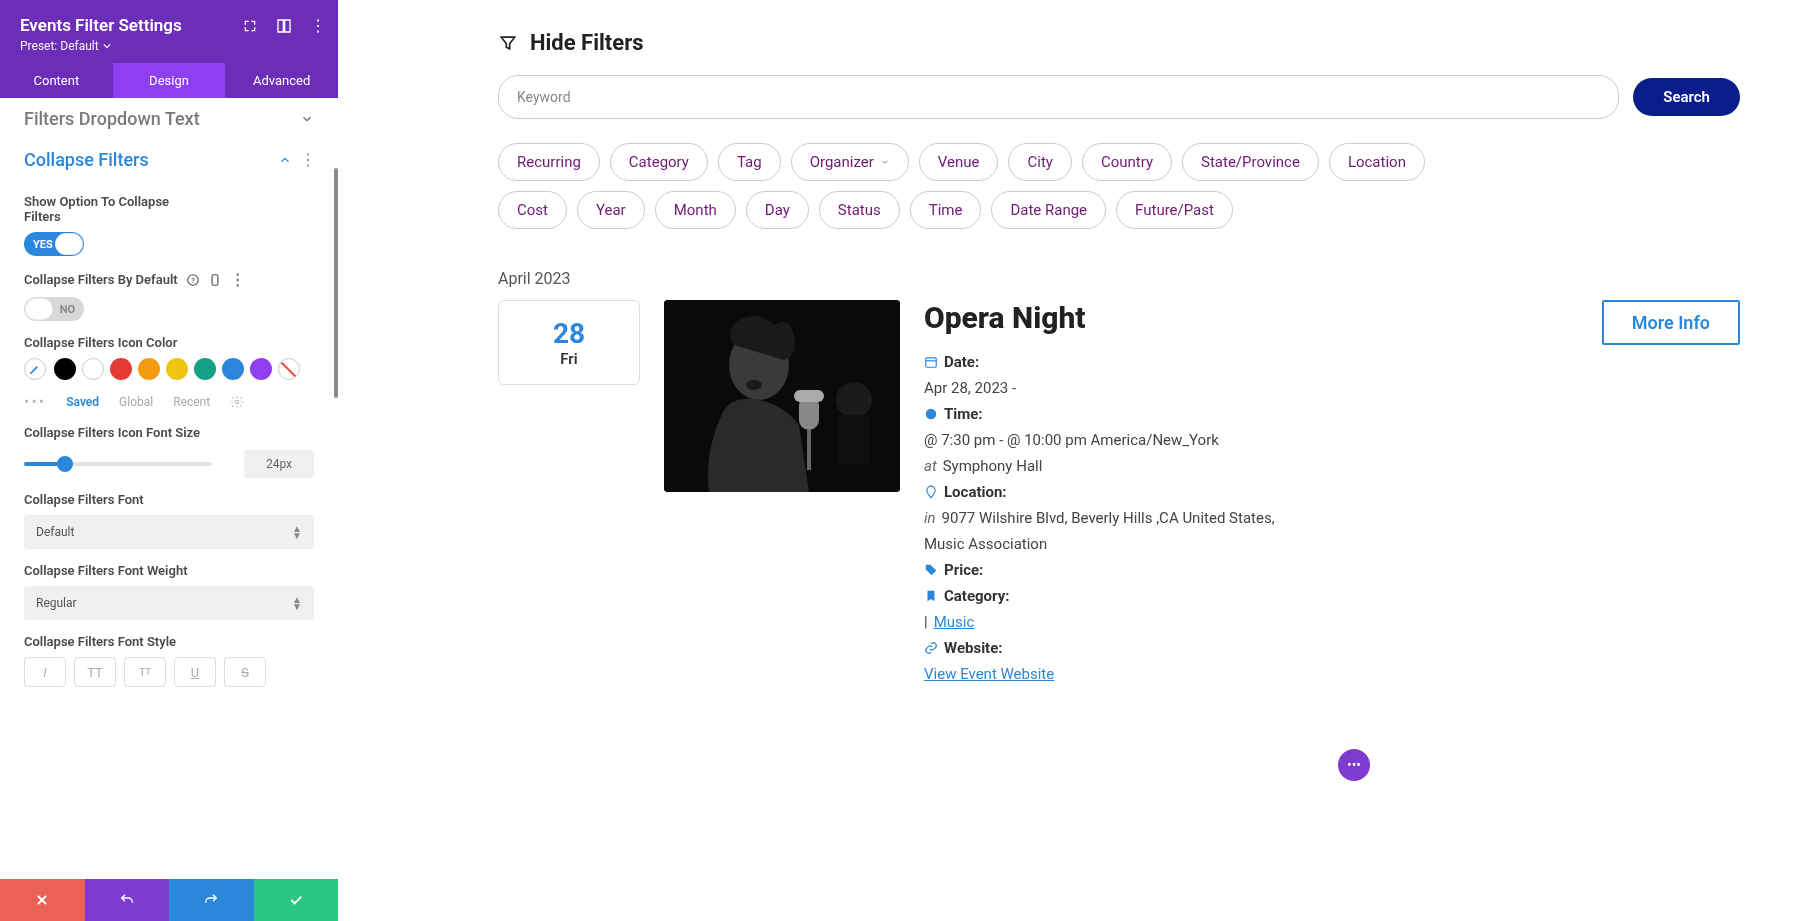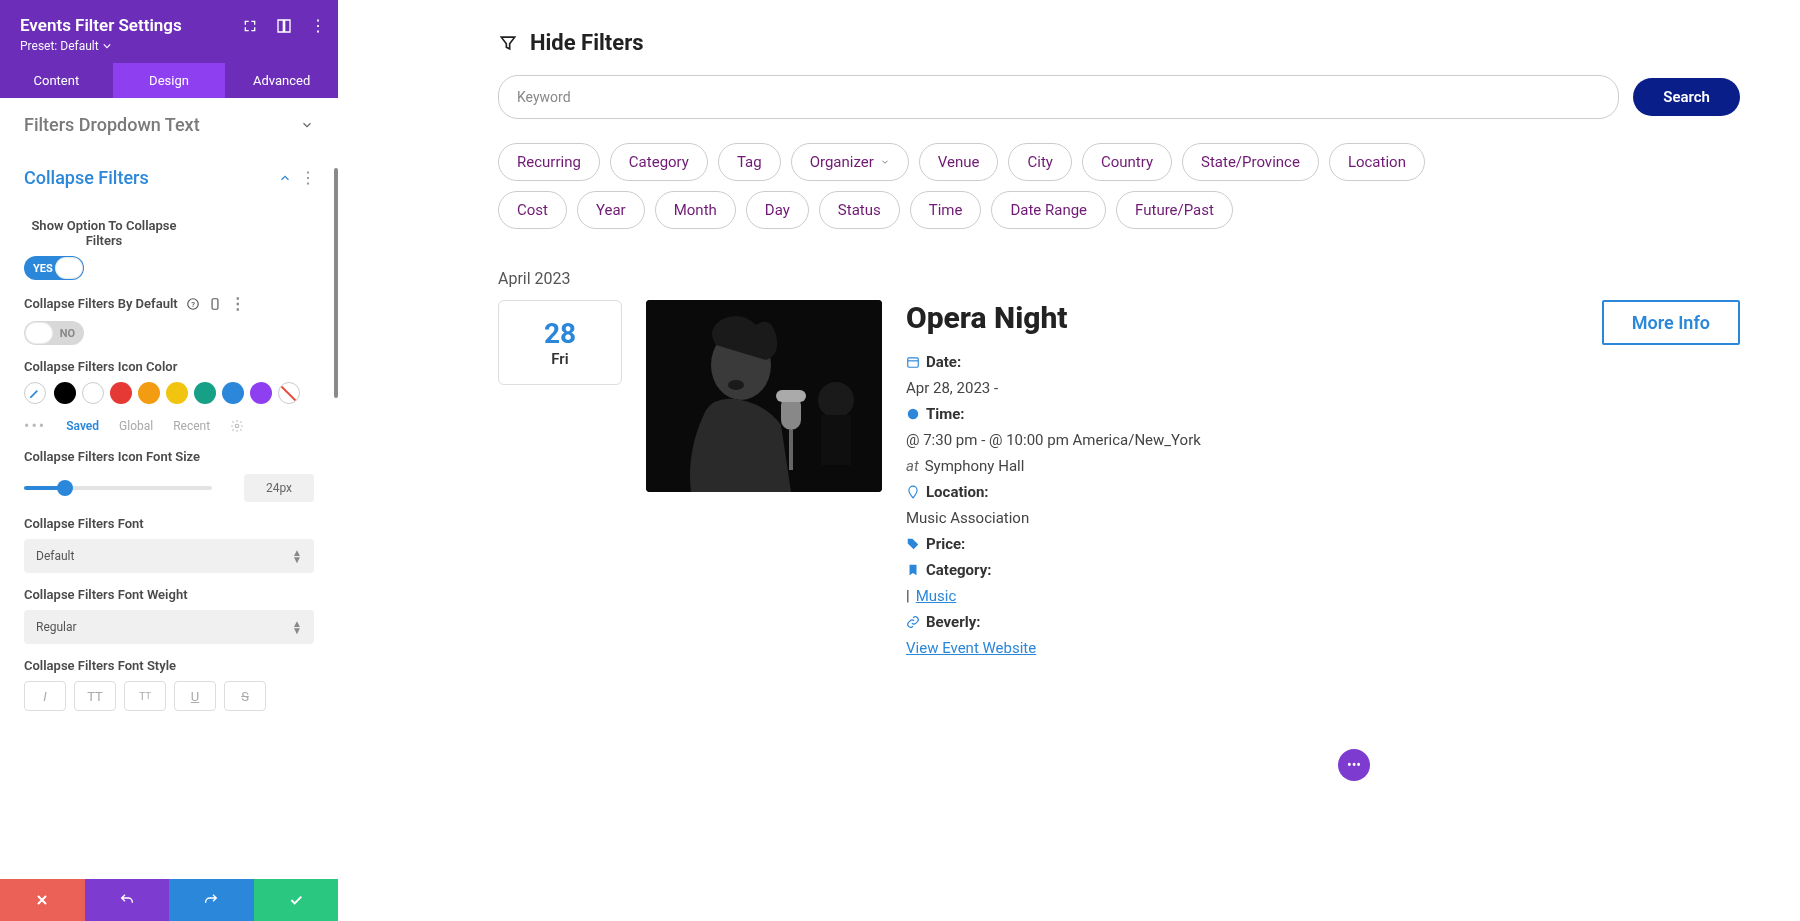--- a/index.html
+++ b/index.html
@@ -8,21 +8,21 @@
 .sidebar-header { background: #6c2eb9; color: #fff; padding: 15px 20px 10px; position: relative; }
 .sidebar-title { font-size: 17px; font-weight: 600; }
 .sidebar-preset { font-size: 12px; margin-top: 4px; opacity: 0.95; display: flex; align-items: center; gap: 4px; }
 .header-icons { position: absolute; right: 12px; top: 18px; display: flex; gap: 18px; }
 .header-icon { width: 16px; height: 16px; cursor: pointer; fill: #fff; }
 .tabs { display: flex; background: #6c2eb9; }
 .tab { flex: 1; text-align: center; padding: 10px 0; font-size: 13px; color: #fff; cursor: pointer; }
 .tab.active { background: #8e3ff0; }
 .panel-scroll { flex: 1; overflow-y: auto; background: #fff; position: relative; }
 .panel-scroll::after { content: ""; position: absolute; right: 0; top: 70px; width: 4px; height: 230px; background: #8a8a8a; border-radius: 2px; }
-.section-head { display: flex; justify-content: space-between; align-items: center; padding: 16px 24px; cursor: pointer; }
+.section-head { display: flex; justify-content: space-between; align-items: center; padding: 10px 24px; cursor: pointer; }
 .section-head.gray .section-title { color: #7a7a7a; font-size: 18px; font-weight: 500; }
 .section-head.open .section-title { color: #2b87da; font-size: 18px; font-weight: 500; }
 .section-icons { display: flex; align-items: center; gap: 8px; }
 .chev { width: 14px; height: 14px; stroke: #666; stroke-width: 2; fill: none; }
 .dots-v { color: #888; font-size: 16px; letter-spacing: -2px; }
 .section-body { padding: 0 24px 10px; }
 .field-label { font-size: 13px; color: #4a4a4a; font-weight: 600; margin-top: 14px; margin-bottom: 8px; display: flex; align-items: center; gap: 8px; }
 .icon-sm { width: 14px; height: 14px; fill: #555; }
 .toggle { width: 60px; height: 24px; border-radius: 12px; position: relative; cursor: pointer; display: flex; align-items: center; }
 .toggle.on { background: #2b87da; }
@@ -68,21 +68,21 @@
 .hide-filters { display: flex; align-items: center; gap: 12px; font-size: 22px; font-weight: 700; color: #222; margin-bottom: 20px; margin-left: 100px; cursor: pointer; }
 .filter-icon { width: 20px; height: 20px; stroke: #222; stroke-width: 2; fill: none; }
 .search-row { display: flex; gap: 14px; margin-left: 100px; margin-bottom: 24px; align-items: center; }
 .keyword-input { flex: 1; height: 44px; border: 1px solid #ccc; border-radius: 20px; padding: 0 18px; font-size: 14px; color: #888; display: flex; align-items: center; }
 .search-btn { height: 38px; padding: 0 30px; background: #0a1e8a; color: #fff; border-radius: 20px; font-size: 15px; font-weight: 600; display: flex; align-items: center; cursor: pointer; }
 .pills { display: flex; flex-wrap: wrap; gap: 10px; margin-left: 100px; margin-bottom: 40px; max-width: 1000px; }
 .pill { padding: 9px 18px; border: 1px solid #ccc; border-radius: 22px; font-size: 15px; color: #701a75; cursor: pointer; display: flex; align-items: center; gap: 6px; }
 .pill-chev { width: 10px; height: 10px; stroke: #666; stroke-width: 2; fill: none; }
 .date-header { margin-left: 100px; font-size: 16px; color: #555; margin-bottom: 12px; }
 .event-row { display: flex; gap: 24px; margin-left: 100px; align-items: flex-start; }
-.date-box { width: 124px; border: 1px solid #ddd; border-radius: 6px; text-align: center; padding: 16px 0; }
+.date-box { width: 142px; border: 1px solid #ddd; border-radius: 6px; text-align: center; padding: 16px 0; }
 .date-num { font-size: 28px; font-weight: 700; color: #2b87da; }
 .date-day { font-size: 15px; color: #333; font-weight: 600; }
 .event-img { width: 236px; height: 192px; background: #222; border-radius: 4px; position: relative; overflow: hidden; }
 .event-img svg { position: absolute; inset: 0; }
 .event-info { flex: 1; }
 .event-title-row { display: flex; justify-content: space-between; align-items: flex-start; }
 .event-title { font-size: 30px; font-weight: 800; color: #222; }
 .more-btn { padding: 10px 28px; border: 2px solid #2b87da; color: #2b87da; font-size: 18px; font-weight: 600; border-radius: 2px; cursor: pointer; }
 .detail-line { margin-top: 8px; font-size: 15px; color: #333; display: flex; align-items: center; gap: 6px; flex-wrap: wrap; }
 .detail-ico { width: 14px; height: 14px; fill: #2b87da; flex-shrink: 0; }
@@ -131,21 +131,21 @@
       <span class="section-title">Collapse Filters</span>
       <span class="section-icons">
         <svg class="chev" viewBox="0 0 24 24" style="stroke:#2b87da;">
             <path d="M6 15l6-6 6 6"></path>
           </svg>
         <span class="dots-v">⋮</span>
       </span>
     </div>
 
     <div class="section-body">
-      <div class="field-label" style="max-width:160px;text-align:center;">Show Option To Collapse Filters</div>
+      <div class="field-label" style="max-width:160px;">Show Option To Collapse Filters</div>
       <div class="toggle on">
         <span class="toggle-text">YES</span>
         <div class="toggle-knob"></div>
       </div>
 
       <div class="field-label">
         <span>Collapse Filters By Default</span>
         <svg class="icon-sm" viewBox="0 0 24 24">
             <circle cx="12" cy="12" r="9" fill="none" stroke="#555" stroke-width="2"></circle>
             <text x="12" y="17" text-anchor="middle" font-size="13" fill="#555">?</text>
@@ -348,20 +348,24 @@
           <span class="italic">at</span> 
           <span class="detail-value">Symphony Hall</span>
         </div>
 
       <div class="detail-line">
         <svg class="detail-ico" viewBox="0 0 24 24">
             <path d="M12 2a7 7 0 017 7c0 5-7 13-7 13S5 14 5 9a7 7 0 017-7z" fill="none" stroke="#2b87da" stroke-width="2"></path>
           </svg>
         <span class="detail-label">Location:</span>
       </div>
+      <div class="detail-line">
+          <span class="italic">in</span> 
+          <span class="detail-value">9077 Wilshire Blvd, Beverly Hills ,CA United States,</span>
+        </div>
 
       <div class="detail-line">
           <span class="detail-value">Music Association</span>
         </div>
 
       <div class="detail-line">
         <svg class="detail-ico" viewBox="0 0 24 24">
             <path d="M3 3h8l10 10-8 8L3 11V3z"></path>
           </svg>
         <span class="detail-label">Price:</span>
@@ -375,21 +379,21 @@
       </div>
       <div class="detail-line">
           <span>|</span> 
           <a href="#" style="color:#2b87da;">Music</a>
         </div>
 
       <div class="detail-line">
         <svg class="detail-ico" viewBox="0 0 24 24">
             <path d="M10 14a5 5 0 007 0l3-3a5 5 0 00-7-7l-1 1M14 10a5 5 0 00-7 0l-3 3a5 5 0 007 7l1-1" fill="none" stroke="#2b87da" stroke-width="2"></path>
           </svg>
-        <span class="detail-label">Beverly:</span>
+        <span class="detail-label">Website:</span>
       </div>
       <div class="detail-line">
           <a href="#" style="color:#2b87da;">View Event Website</a>
         </div>
     </div>
   </div>
 
   <div class="fab">•••</div>
 </div>
 

